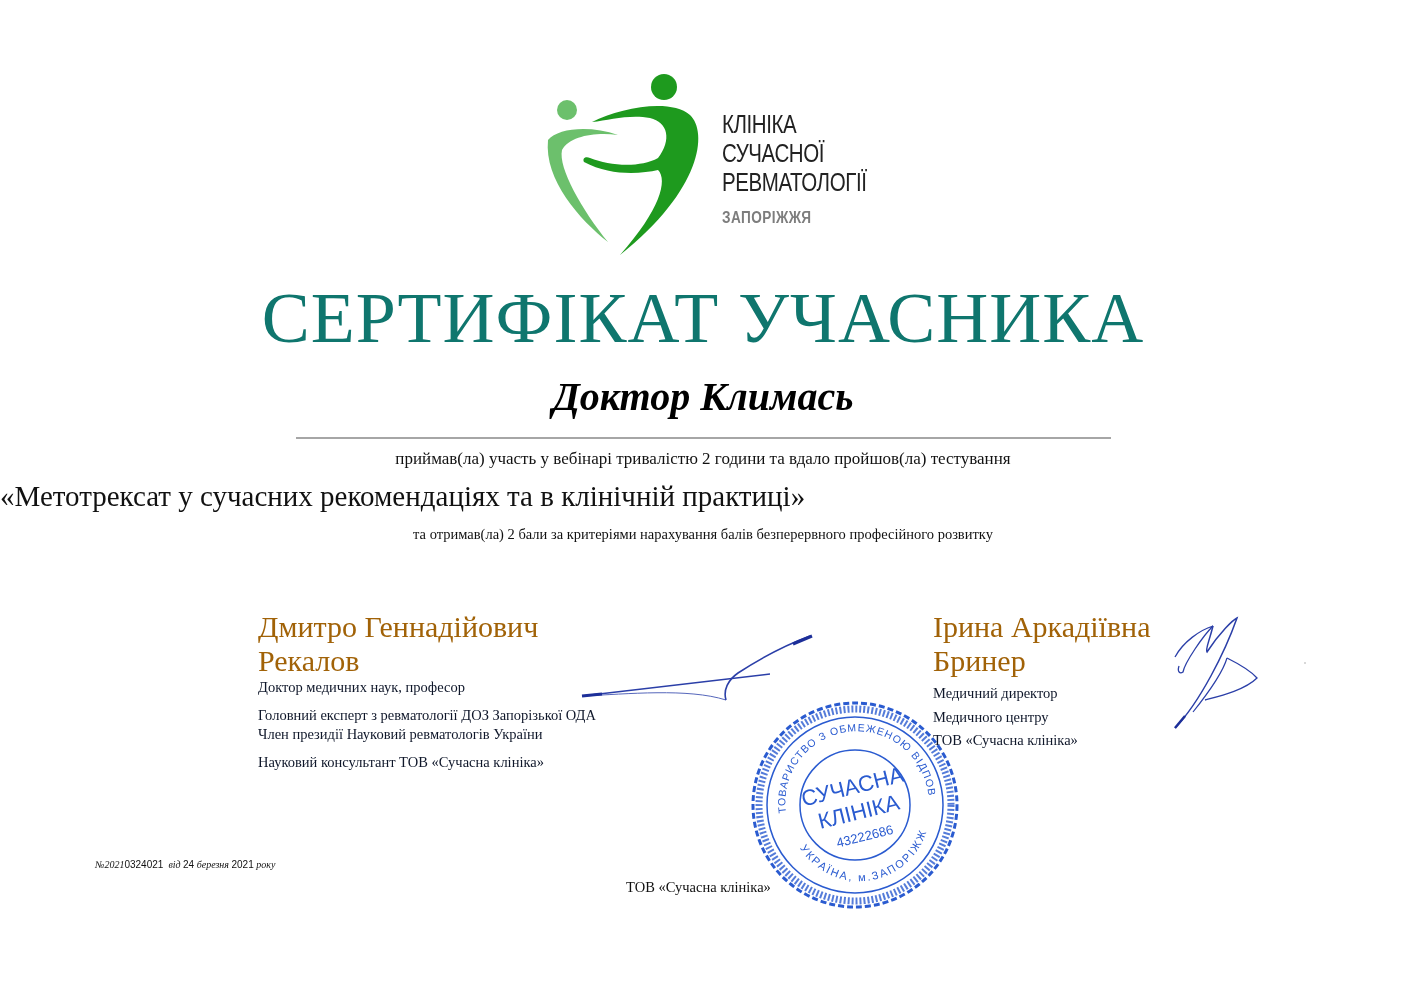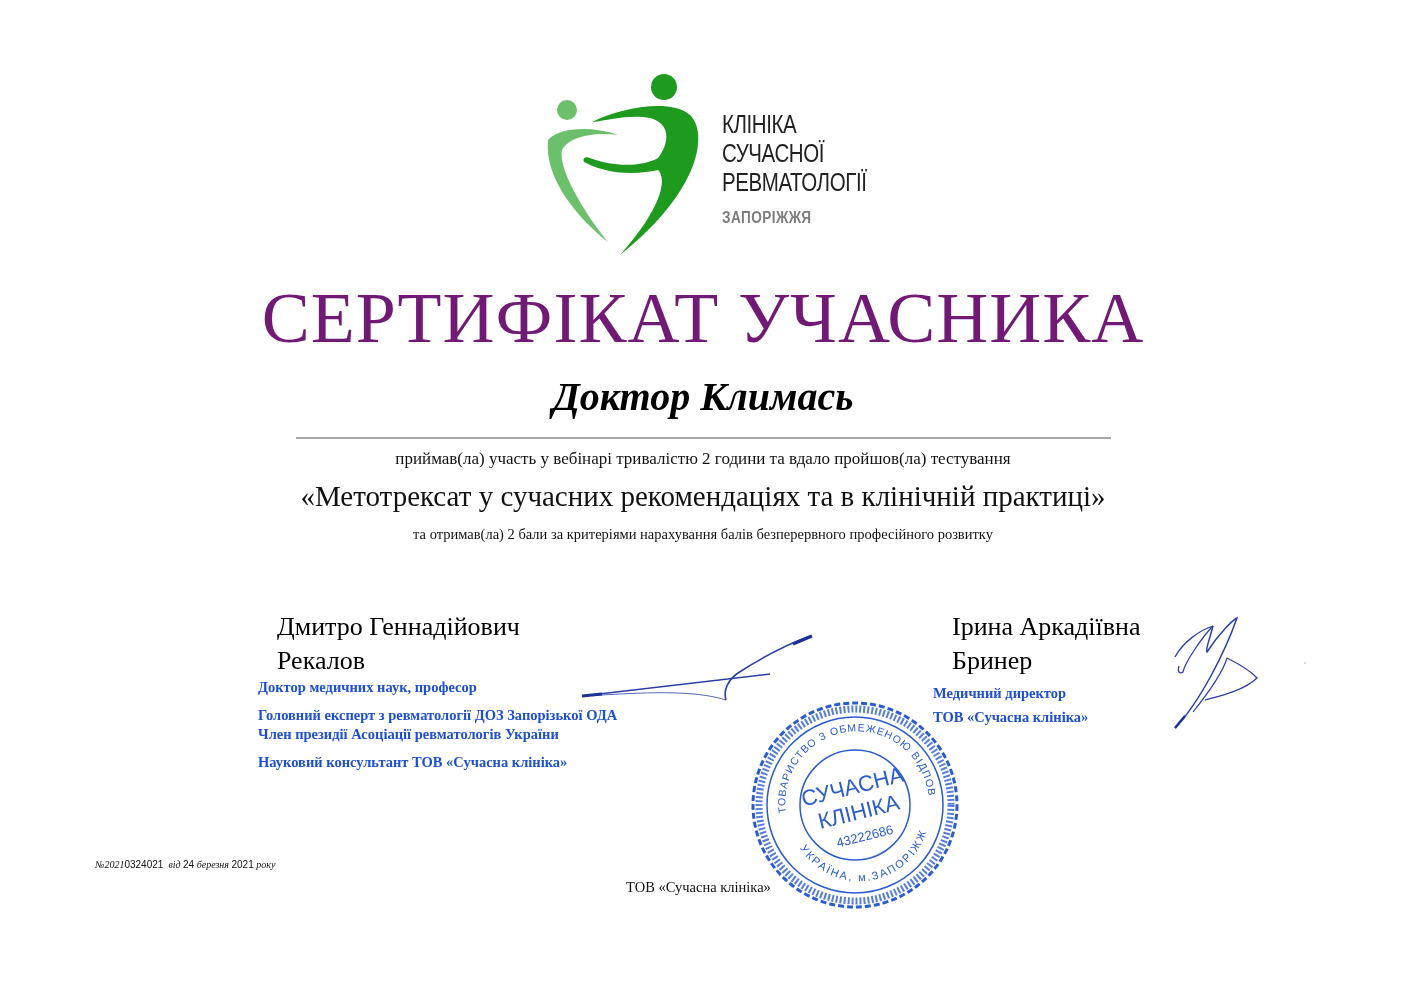--- a/index.html
+++ b/index.html
@@ -45,21 +45,21 @@
       letter-spacing: 0.5px;
     }
 
     
     .cert-title {
       left: 0; width: 1406px; top: 278px;
       text-align: center;
       font-family: "Liberation Serif", serif;
       font-size: 72px;
       line-height: 80px;
-      color: #701a75;
+      color: #0f766e;
       letter-spacing: 1px;
     }
 
     .recipient {
       left: 0; width: 1406px; top: 373px;
       text-align: center;
       font-family: "Liberation Serif", serif;
       font-size: 40px;
       font-weight: bold;
       font-style: italic;
@@ -74,46 +74,43 @@
 
     .line-participated {
       left: 0; width: 1406px; top: 449px;
       text-align: center;
       font-size: 17px;
       line-height: 20px;
     }
 
     .course-title {
       left: 0; width: 1406px; top: 478px;
-      text-align: center;
       font-size: 29px;
       line-height: 36px;
     }
 
     .points-text {
       left: 0; width: 1406px; top: 525px;
       text-align: center;
       font-size: 14.5px;
       line-height: 19px;
     }
 
     
     .sig-left { left: 258px; top: 610px; width: 420px; }
     .sig-right { left: 933px; top: 610px; width: 300px; }
     .sig-name {
-      font-size: 26px;
+      font-size: 30px;
       line-height: 34px;
-      color: #000000;
-      margin-left: 19px;
+      color: #a16207;
     }
     .sig-role {
       font-size: 14.5px;
       line-height: 19px;
-      color: #1d4ed8;
-      font-weight: bold;
+      color: #0f172a;
     }
     .sig-role.gap { margin-top: 9px; }
     .sig-right .sig-role { line-height: 23.5px; }
     .sig-right .sig-role.first { margin-top: 4px; }
 
     .signature-left { left: 578px; top: 628px; width: 240px; height: 75px; }
     .signature-right { left: 1165px; top: 612px; width: 100px; height: 120px; }
 
     .stamp { left: 748px; top: 698px; width: 214px; height: 214px; }
 
@@ -170,38 +167,39 @@
 
 <div class="abs points-text">
   <div>та отримав(ла) 2 бали за критеріями нарахування балів безперервного професійного розвитку</div>
 </div>
 
 <div class="abs sig-left">
   <div class="sig-name">Дмитро Геннадійович</div>
   <div class="sig-name">Рекалов</div>
   <div class="sig-role">Доктор медичних наук, професор</div>
   <div class="sig-role gap">Головний експерт з ревматології ДОЗ Запорізької ОДА</div>
-  <div class="sig-role">Член президії Асоціації ревматологів України</div>
+  <div class="sig-role">Член президії Науковий ревматологів України</div>
   <div class="sig-role gap">Науковий консультант ТОВ «Сучасна клініка»</div>
 </div>
 
 <div class="abs signature-left">
   <svg width="240" height="75" viewBox="0 0 240 75">
     <path d="M4 68 C 60 62, 120 55, 192 46" stroke="#2b3fa8" stroke-width="1.6" fill="none"></path>
     <path d="M4 68 C 50 66, 110 60, 148 72" stroke="#5566bb" stroke-width="1" fill="none"></path>
     <path d="M148 72 C 145 62, 150 52, 160 45 C 180 32, 205 18, 232 8" stroke="#2b3fa8" stroke-width="1.6" fill="none"></path>
     <path d="M4 68 L 24 66" stroke="#1d2f99" stroke-width="3" fill="none"></path>
     <path d="M215 16 L 234 8" stroke="#1d2f99" stroke-width="3" fill="none"></path>
   </svg>
 </div>
 
 <div class="abs sig-right">
   <div class="sig-name">Ірина Аркадіївна</div>
   <div class="sig-name">Бринер</div>
   <div class="sig-role first">Медичний директор</div>
+  <div class="sig-role">Медичного центру</div>
   <div class="sig-role">ТОВ «Сучасна клініка»</div>
 </div>
 
 <div class="abs signature-right">
   <svg width="100" height="120" viewBox="0 0 100 120">
     <path d="M10 45 C 18 30, 35 18, 48 14 C 38 24, 20 50, 18 60 C 15 62, 12 60, 14 54" stroke="#2b3fa8" stroke-width="1.3" fill="none"></path>
     <path d="M48 14 C 44 30, 40 38, 42 40 C 55 20, 68 8, 72 6 C 60 40, 35 90, 10 116" stroke="#2b3fa8" stroke-width="1.5" fill="none"></path>
     <path d="M62 46 C 70 50, 85 58, 92 66 C 80 78, 55 84, 40 88" stroke="#2b3fa8" stroke-width="1.3" fill="none"></path>
     <path d="M62 46 C 58 60, 40 85, 28 100" stroke="#2b3fa8" stroke-width="1.2" fill="none"></path>
     <path d="M20 104 L 10 116" stroke="#1d2f99" stroke-width="2.5" fill="none"></path>

